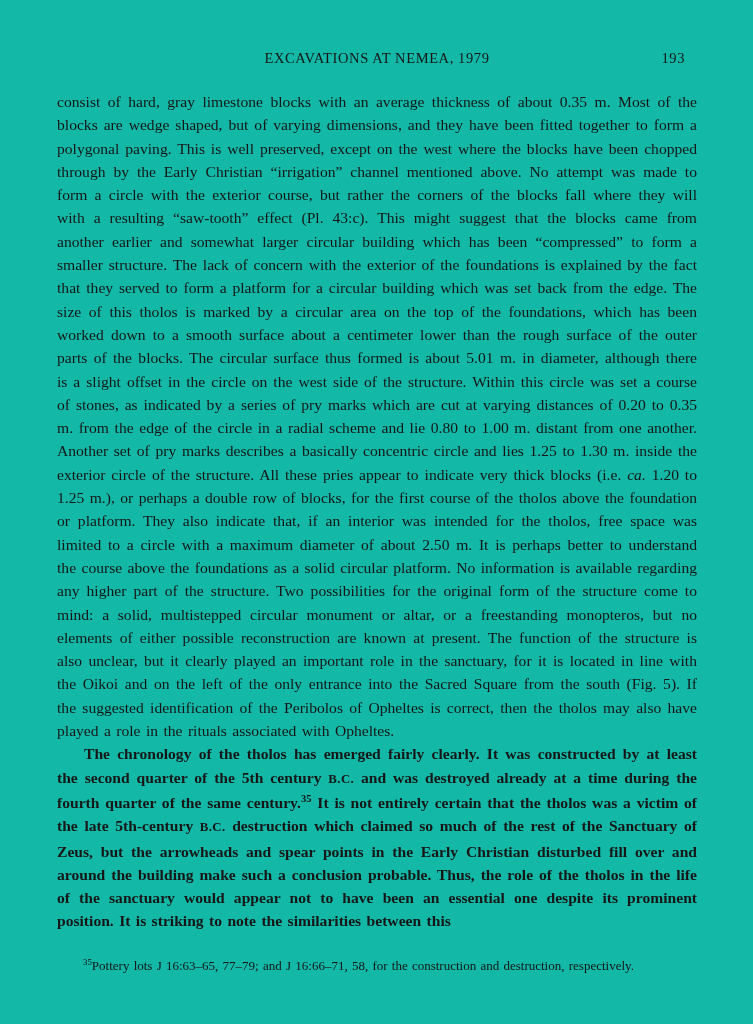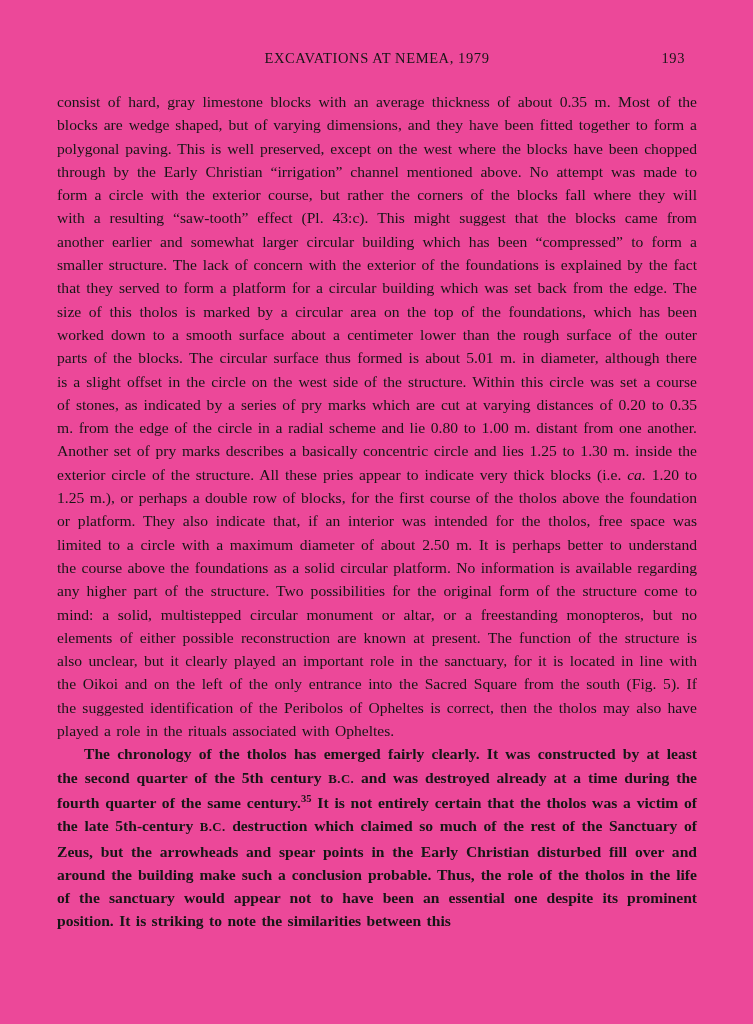--- a/index.html
+++ b/index.html
@@ -5,21 +5,21 @@
   html, body {
     margin: 0;
     padding: 0;
     background: #e9e9e6;
   }
   .page {
     position: relative;
     width: 753px;
     height: 1024px;
     margin: 0 auto;
-    background: #ec4899;
+    background: #14b8a6;
     color: #161616;
     font-family: "Liberation Serif", "DejaVu Serif", serif;
     box-sizing: border-box;
     overflow: hidden;
   }
   .content {
     position: absolute;
     left: 57px;
     top: 50px;
     width: 640px;
@@ -84,15 +84,18 @@
     <header class="running-head">
       <div class="head-title">EXCAVATIONS AT NEMEA, 1979</div>
       <div class="head-page">193</div>
     </header>
 
     <main class="body-text">
       <p class="para no-indent"><span class="run-n">consist of hard, gray limestone blocks with an average thickness of about 0.35 m. Most of the blocks are wedge shaped, but of varying dimensions, and they have been fitted together to form a polygonal paving. This is well preserved, except on the west where the blocks have been chopped through by the Early Christian “irrigation” channel mentioned above. No attempt was made to form a circle with the exterior course, but rather the corners of the blocks fall where they will with a resulting “saw-tooth” effect (Pl. 43:c). This might suggest that the blocks came from another earlier and somewhat larger circular building which has been “compressed” to form a smaller structure. The lack of concern with the exterior of the foundations is explained by the fact that they served to form a platform for a circular building which was set back from the edge. The size of this tholos is marked by a circular area on the top of the foundations, which has been worked down to a smooth surface about a centimeter lower than the rough surface of the outer parts of the blocks. The circular surface thus formed is about 5.01 m. in diameter, although there is a slight offset in the circle on the west side of the structure. Within this circle was set a course of stones, as indicated by a series of pry marks which are cut at varying distances of 0.20 to 0.35 m. from the edge of the circle in a radial scheme and lie 0.80 to 1.00 m. distant from one another. Another set of pry marks describes a basically concentric circle and lies 1.25 to 1.30 m. inside the exterior circle of the structure. All these pries appear to indicate very thick blocks (i.e. </span><span class="run-i">ca.</span><span class="run-n"> 1.20 to 1.25 m.), or perhaps a double row of blocks, for the first course of the tholos above the foundation or platform. They also indicate that, if an interior was intended for the tholos, free space was limited to a circle with a maximum diameter of about 2.50 m. It is perhaps better to understand the course above the foundations as a solid circular platform. No information is available regarding any higher part of the structure. Two possibilities for the original form of the structure come to mind: a solid, multistepped circular monument or altar, or a freestanding monopteros, but no elements of either possible reconstruction are known at present. The function of the structure is also unclear, but it clearly played an important role in the sanctuary, for it is located in line with the Oikoi and on the left of the only entrance into the Sacred Square from the south (Fig. 5). If the suggested identification of the Peribolos of Opheltes is correct, then the tholos may also have played a role in the rituals associated with Opheltes.</span></p>
       <p class="para indent"><span class="run-n">The chronology of the tholos has emerged fairly clearly. It was constructed by at least the second quarter of the 5th century </span><span class="run-sc">B.C.</span><span class="run-n"> and was destroyed already at a time during the fourth quarter of the same century.</span><span class="run-sup">35</span><span class="run-n"> It is not entirely certain that the tholos was a victim of the late 5th-century </span><span class="run-sc">B.C.</span><span class="run-n"> destruction which claimed so much of the rest of the Sanctuary of Zeus, but the arrowheads and spear points in the Early Christian disturbed fill over and around the building make such a conclusion probable. Thus, the role of the tholos in the life of the sanctuary would appear not to have been an essential one despite its prominent position. It is striking to note the similarities between this</span></p>
     </main>
 
+    <footer class="footnote">
+      <p class="fn-para"><span class="run-sup">35</span><span class="run-n">Pottery lots J 16:63–65, 77–79; and J 16:66–71, 58, for the construction and destruction, respectively.</span></p>
+    </footer>
 
   </div>
 </div>
 
 </body></html>

